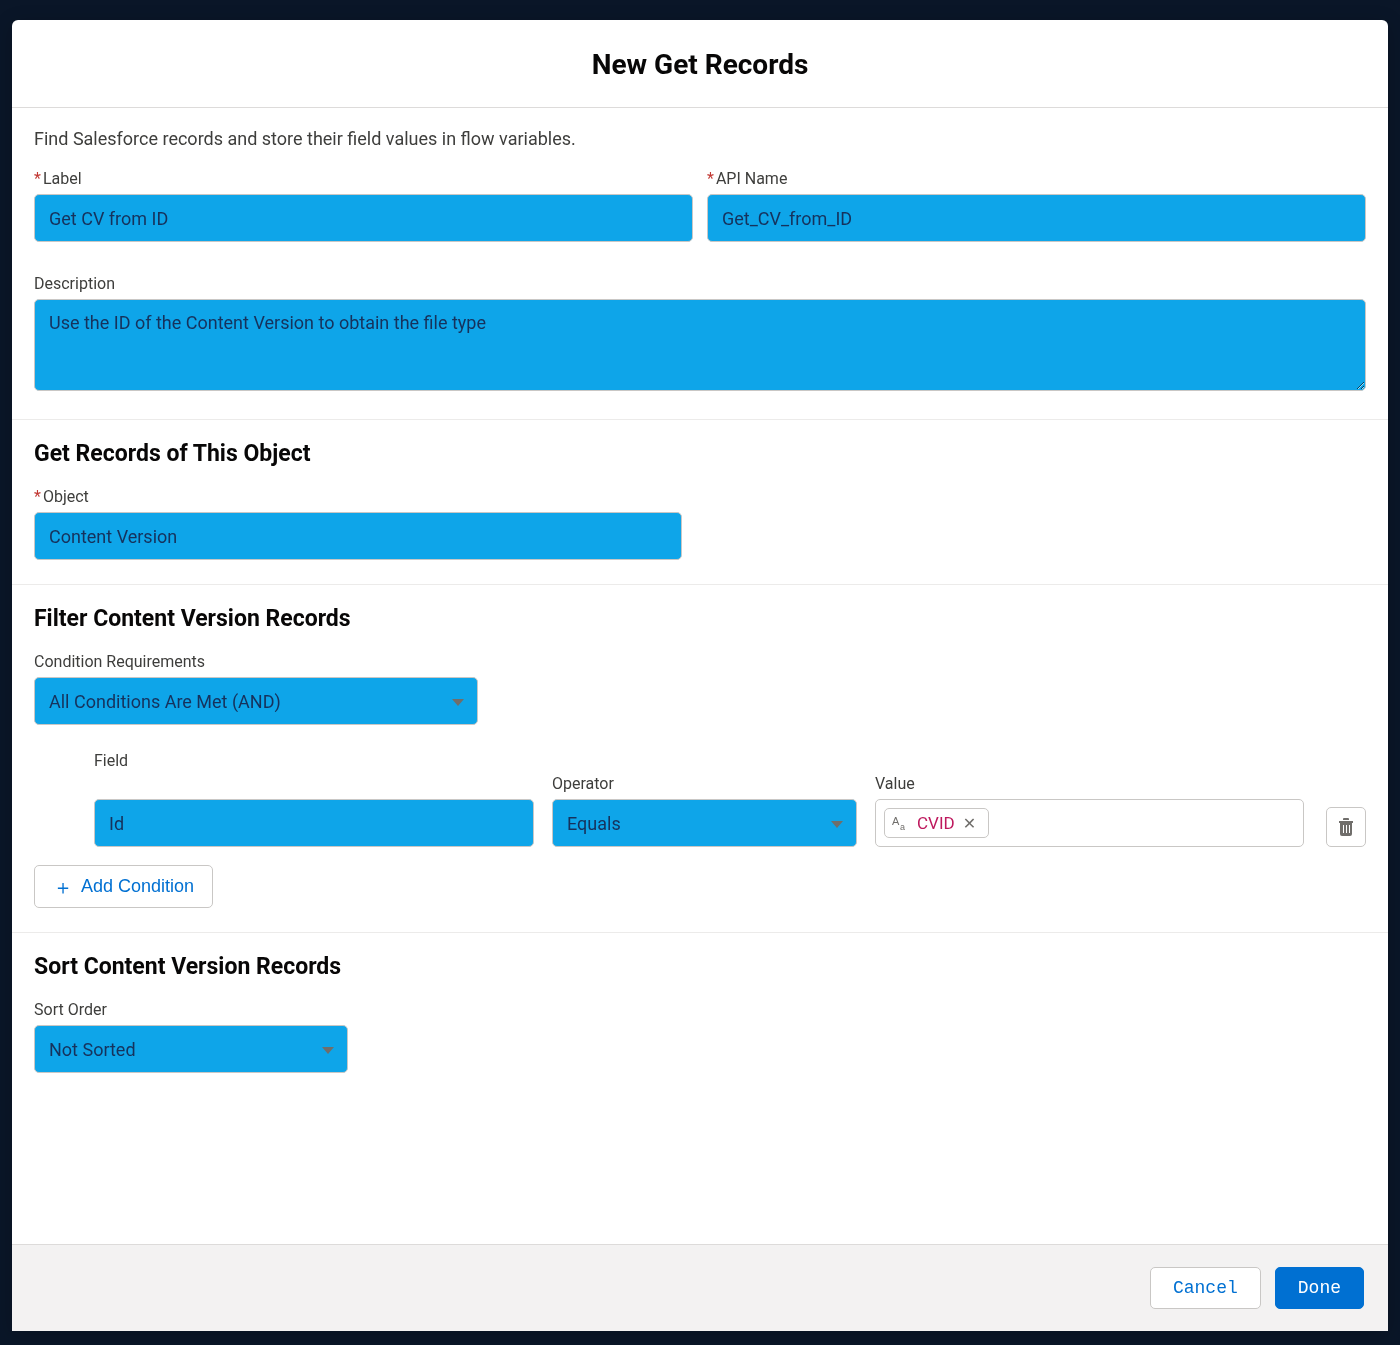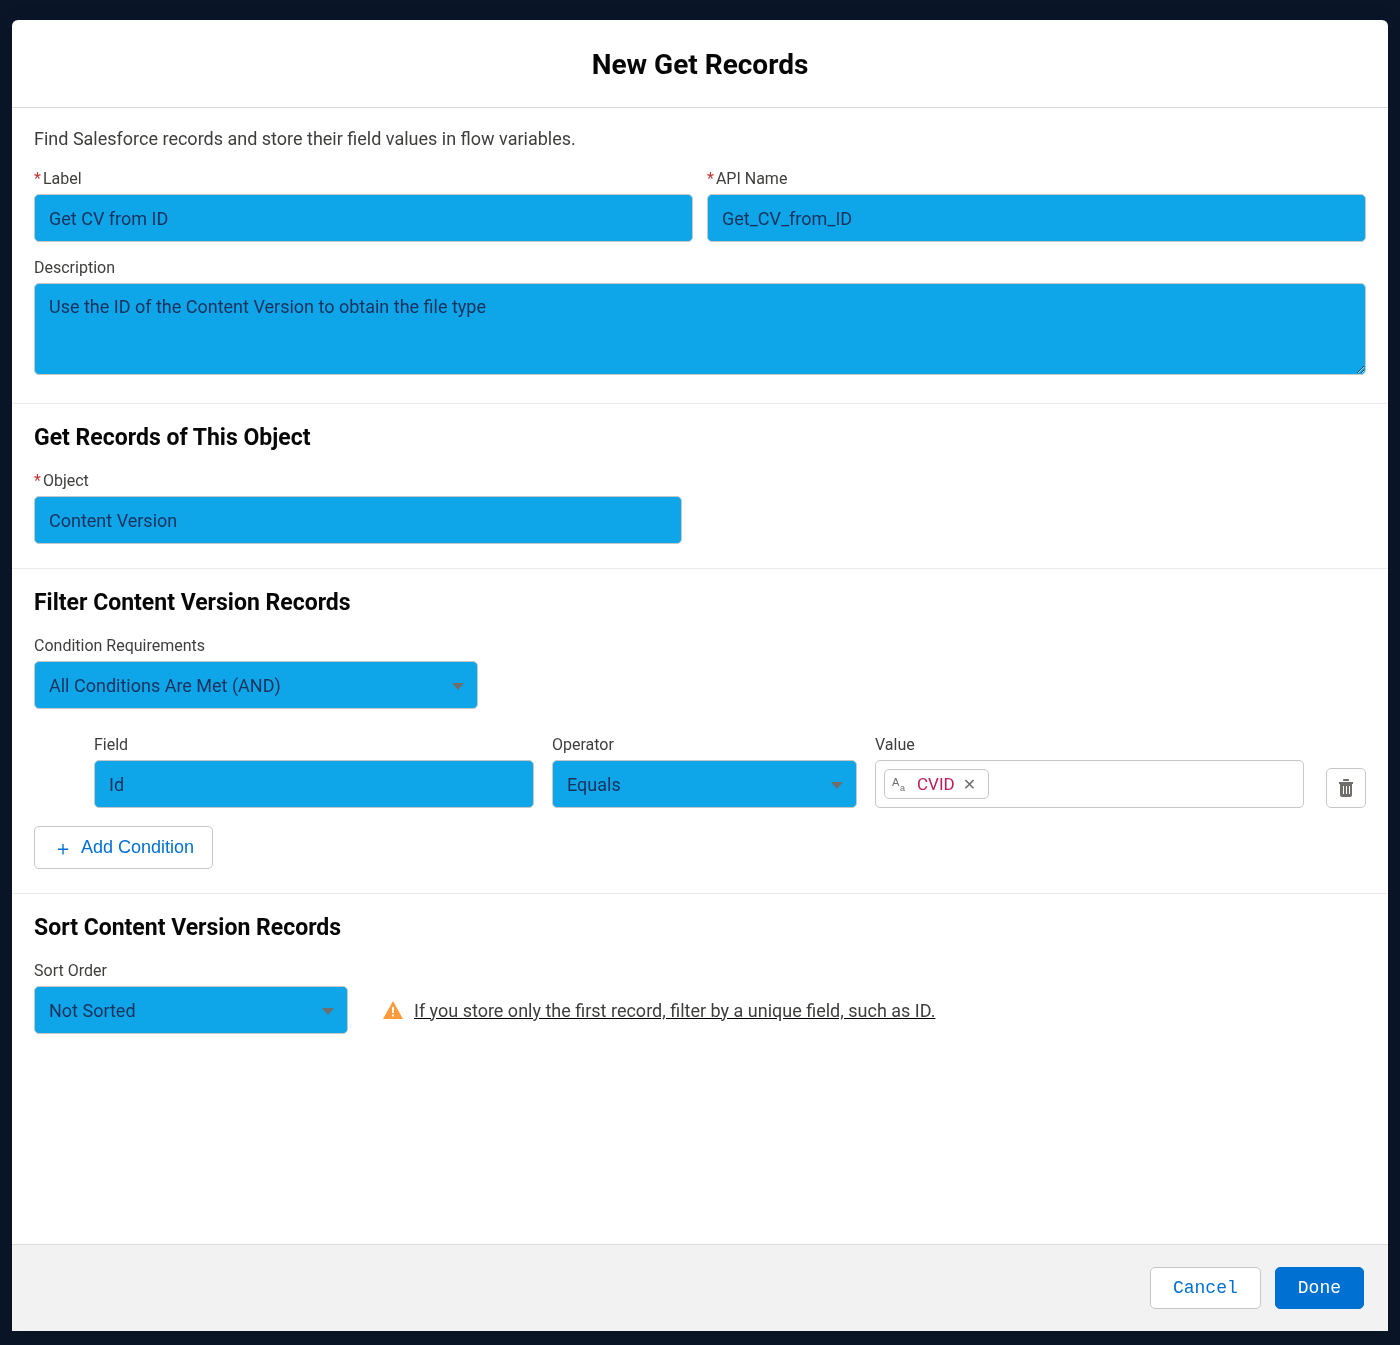--- a/index.html
+++ b/index.html
@@ -107,21 +107,21 @@
 .op-select { width: 305px; }
 
 .filter-row {
   display: flex;
   gap: 18px;
   align-items: flex-end;
   padding-left: 60px;
   margin-top: 26px;
 }
 .filter-col { display: flex; flex-direction: column; }
-.filter-field { width: 440px; }
+.filter-field { width: 440px; gap: 23px; }
 .filter-value { flex: 1; }
 .value-wrap {
   position: relative;
   display: flex;
   align-items: center;
 }
 .chip-host {
   width: 100%;
   min-height: 48px;
   border: 1px solid #c9c7c5;
@@ -175,22 +175,21 @@
 }
 .plus-icon {
   font-size: 20px;
   line-height: 1;
   color: #0070d2;
 }
 
 .sort-row {
   display: flex;
   align-items: center;
-  gap: 34px;
-  text-decoration: underline;
+  gap: 18px;
 }
 
 .warn-row {
   display: inline-flex;
   align-items: center;
   gap: 10px;
 }
 .warn-text {
   font-size: 18px;
   color: #3e3e3c;
@@ -244,21 +243,21 @@
         <div class="col-half">
           <label class="form-label"><span class="req">*</span><span>Label</span></label>
           <input class="text-input" type="text" value="Get CV from ID" style="">
         </div>
         <div class="col-half">
           <label class="form-label"><span class="req">*</span><span>API Name</span></label>
           <input class="text-input" type="text" value="Get_CV_from_ID" style="">
         </div>
       </div>
 
-      <div style="margin-top:16px">
+      <div style="margin-top:32px">
         <label class="form-label">Description</label>
         <textarea class="textarea" style="">Use the ID of the Content Version to obtain the file type</textarea>
       </div>
     </div>
 
     <div class="section section-border">
       <h2 class="section-title">Get Records of This Object</h2>
       <label class="form-label"><span class="req">*</span><span>Object</span></label>
       <div class="obj-box">
         <input class="text-input" type="text" value="Content Version" style="">
@@ -322,30 +321,20 @@
 
     <div class="section section-border">
       <h2 class="section-title">Sort Content Version Records</h2>
 
       <label class="form-label">Sort Order</label>
 
       <div class="sort-row">
         <div class="combobox sort-select">
           <input class="text-input" type="text" readonly="" value="Not Sorted" style="">
         </div>
-        <div class="warn-row">
-          <span>
-            <svg width="22" height="22" viewBox="0 0 22 22">
-                <path fill="#ff9a3c" d="M11 2l10 18H1L11 2z"></path>
-                <rect x="10" y="8" width="2" height="6" fill="#fff"></rect>
-                <rect x="10" y="15.5" width="2" height="2" fill="#fff"></rect>
-              </svg>
-          </span>
-          <span class="warn-text">If you store only the first record, filter by a unique field, such as ID.</span>
-        </div>
       </div>
     </div>
 
   </div>
 
   <div class="modal-footer">
     <button class="btn btn-neutral">Cancel</button>
     <button class="btn btn-brand">Done</button>
   </div>
 

